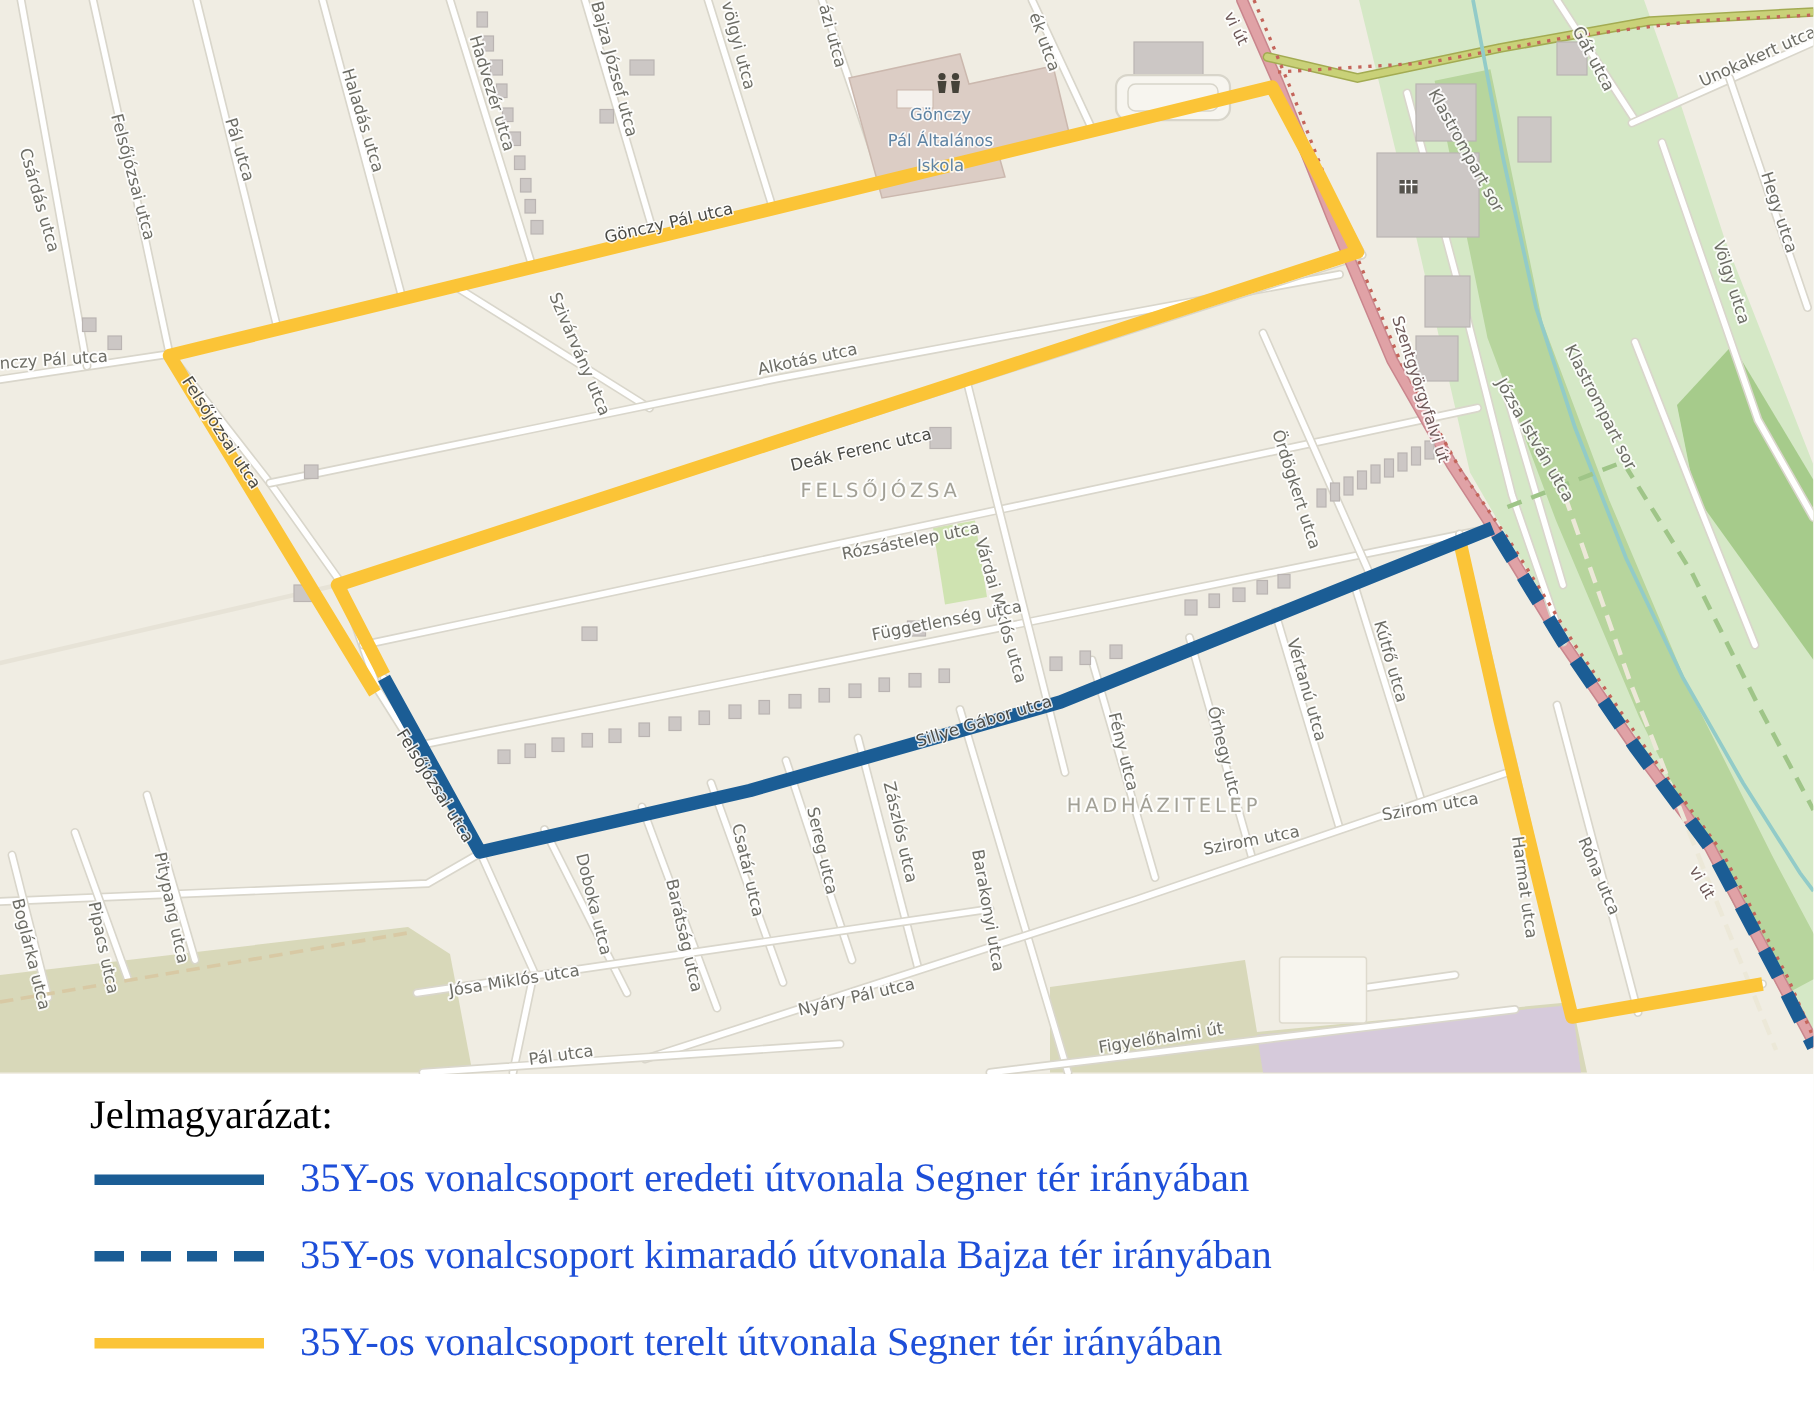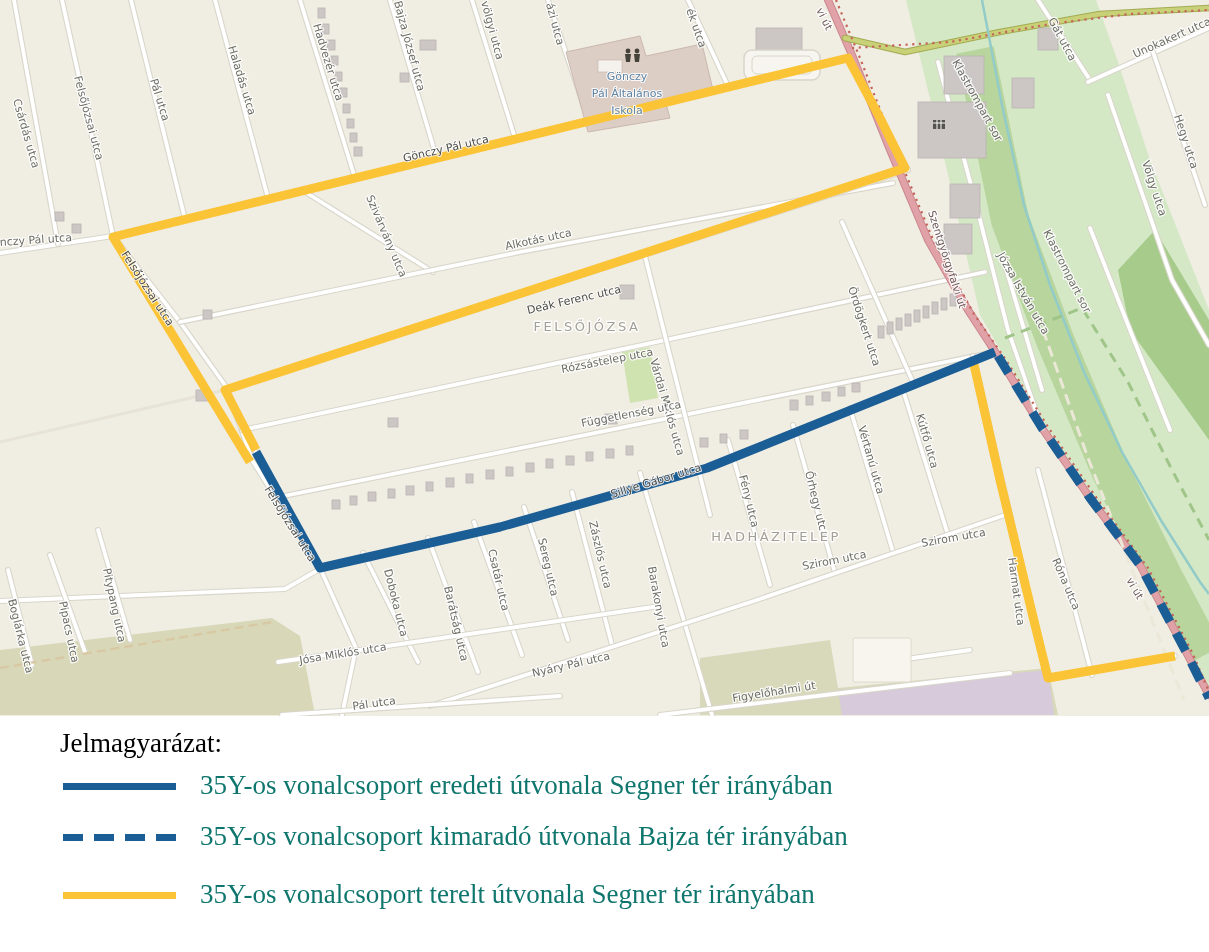--- a/index.html
+++ b/index.html
@@ -9,21 +9,21 @@
   svg text{user-select:none;}
   .lbl{font-family:"DejaVu Sans",sans-serif;font-size:11px;fill:#6d6d66;
        stroke:#ffffff;stroke-width:2.6px;paint-order:stroke;stroke-linejoin:round;stroke-opacity:.85;}
   .lbl.onroute{fill:#4b4b46;stroke-width:2px;}
   .lbl.place{font-size:13px;letter-spacing:2.5px;fill:#a2a096;text-anchor:middle;stroke-width:2.8px;}
   .lbl.road{fill:#6d5858;font-size:10.5px;}
   .lbl.poi{fill:#5e83a3;text-anchor:middle;stroke-width:2.2px;}
   .legend{position:absolute;left:0;top:716px;width:1209px;height:236px;background:#ffffff;margin-left:33px;}
   .legend-title{position:absolute;left:27px;top:12px;font-family:"Liberation Serif",serif;
         font-size:27px;color:#000;}
-  .lg-label{position:absolute;left:167px;font-family:"Liberation Serif",serif;font-size:27px;color:#0f766e;
+  .lg-label{position:absolute;left:167px;font-family:"Liberation Serif",serif;font-size:27px;color:#1d4ed8;
         white-space:nowrap;}
   .sw{position:absolute;left:30px;width:113px;height:7px;}
   .sw-solid-blue{background:#1b5d95;}
   .sw-dashed-blue{background:repeating-linear-gradient(90deg,#1b5d95 0 20px,transparent 20px 31px);}
   .sw-solid-yellow{background:#fbc437;}
 </style>
 </head>
 <body>
 
 <div class="stage">

